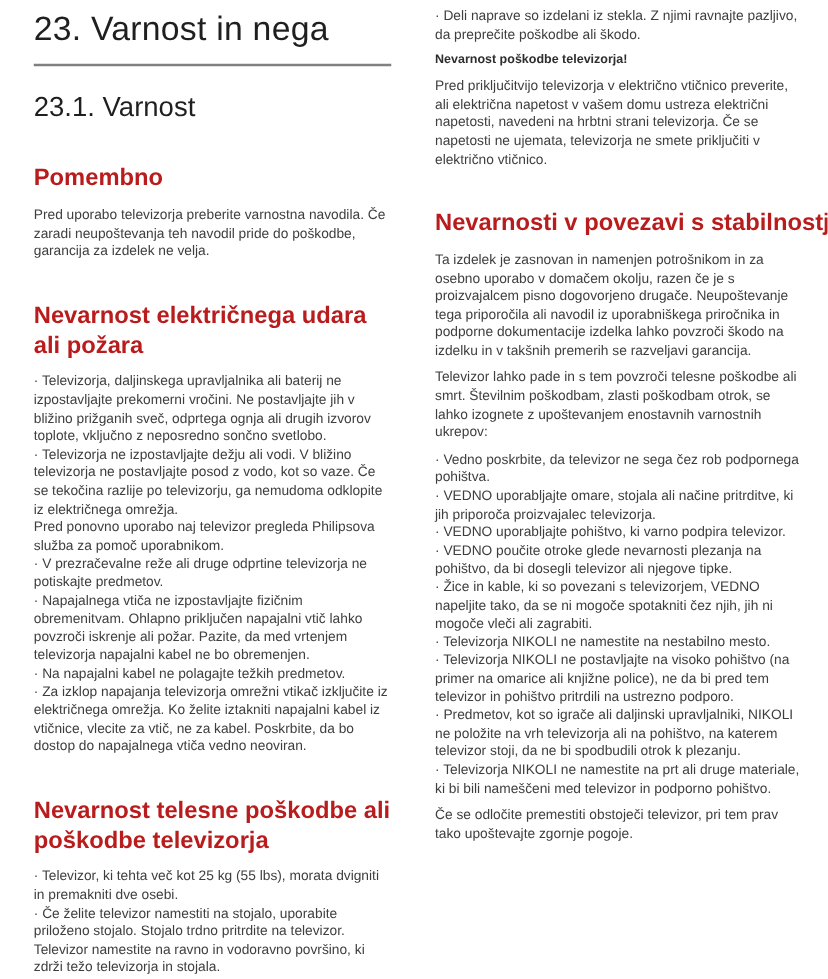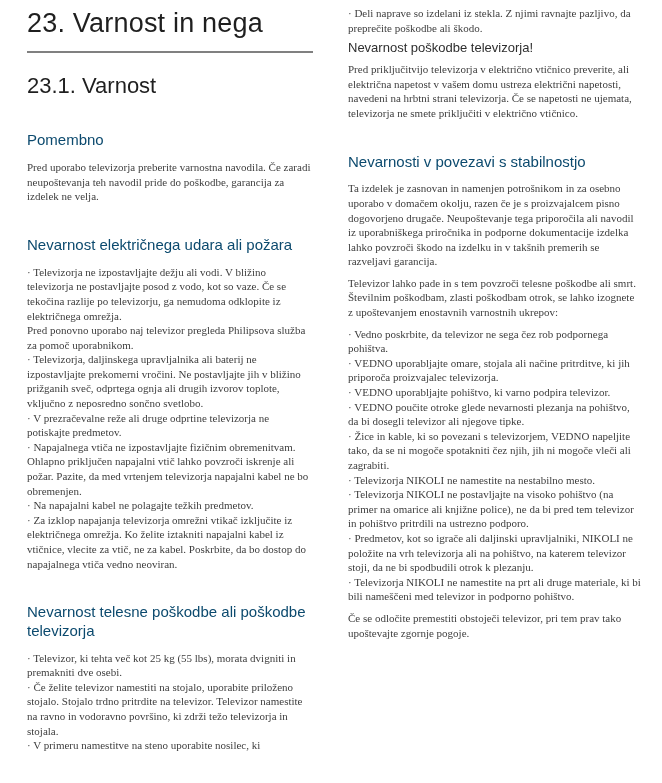--- a/index.html
+++ b/index.html
@@ -38,64 +38,63 @@
   }
   h2.section {
     margin: 20px 0 0 0;
     font-size: 22px;
     font-weight: 400;
     color: #1f1f1f;
     line-height: 1.2;
   }
   h3.sub {
     margin: 32px 0 10px 0;
-    font-size: 15px;
-    font-weight: 400;
-    color: #0c4a6e;
+    font-size: 19px;
+    font-weight: 700;
+    color: #b91c1c;
     line-height: 1.25;
   }
   h3.sub.nowrap { white-space: nowrap; }
   p.body, p.b {
     font-size: 11px;
     line-height: 14.6px;
     margin: 7px 0;
     color: #3e3e3e;
-    font-family: Liberation Serif, serif;
   }
   p.b {
     margin: 0;
     white-space: pre-line;
   }
   p.note {
-    font-size: 13px;
+    font-size: 10px;
     line-height: 14px;
-    font-weight: 400;
+    font-weight: 700;
     color: #2e2e2e;
     margin: 6px 0;
   }
   .bullets { margin: 7px 0; }
 </style>
 </head>
 <body>
 
 <div class="page">
 
   <div class="col left">
     <h1 class="chapter">23. Varnost in nega</h1>
     <div class="rule"></div>
     <h2 class="section">23.1. Varnost</h2>
 
     <h3 class="sub">Pomembno</h3>
     <p class="body">Pred uporabo televizorja preberite varnostna navodila. Če zaradi neupoštevanja teh navodil pride do poškodbe, garancija za izdelek ne velja.</p>
 
     <h3 class="sub">Nevarnost električnega udara ali požara</h3>
     <div class="bullets">
+      <p class="b">· Televizorja, daljinskega upravljalnika ali baterij ne izpostavljajte prekomerni vročini. Ne postavljajte jih v bližino prižganih sveč, odprtega ognja ali drugih izvorov toplote, vključno z neposredno sončno svetlobo.</p>
       <p class="b">· Televizorja ne izpostavljajte dežju ali vodi. V bližino televizorja ne postavljajte posod z vodo, kot so vaze. Če se tekočina razlije po televizorju, ga nemudoma odklopite iz električnega omrežja.
 Pred ponovno uporabo naj televizor pregleda Philipsova služba za pomoč uporabnikom.</p>
-      <p class="b">· Televizorja, daljinskega upravljalnika ali baterij ne izpostavljajte prekomerni vročini. Ne postavljajte jih v bližino prižganih sveč, odprtega ognja ali drugih izvorov toplote, vključno z neposredno sončno svetlobo.</p>
       <p class="b">· V prezračevalne reže ali druge odprtine televizorja ne potiskajte predmetov.</p>
       <p class="b">· Napajalnega vtiča ne izpostavljajte fizičnim obremenitvam. Ohlapno priključen napajalni vtič lahko povzroči iskrenje ali požar. Pazite, da med vrtenjem televizorja napajalni kabel ne bo obremenjen.</p>
       <p class="b">· Na napajalni kabel ne polagajte težkih predmetov.</p>
       <p class="b">· Za izklop napajanja televizorja omrežni vtikač izključite iz električnega omrežja. Ko želite iztakniti napajalni kabel iz vtičnice, vlecite za vtič, ne za kabel. Poskrbite, da bo dostop do napajalnega vtiča vedno neoviran.</p>
     </div>
 
     <h3 class="sub">Nevarnost telesne poškodbe ali poškodbe televizorja</h3>
     <div class="bullets">
       <p class="b">· Televizor, ki tehta več kot 25 kg (55 lbs), morata dvigniti in premakniti dve osebi.</p>
       <p class="b">· Če želite televizor namestiti na stojalo, uporabite priloženo stojalo. Stojalo trdno pritrdite na televizor. Televizor namestite na ravno in vodoravno površino, ki zdrži težo televizorja in stojala.</p>

